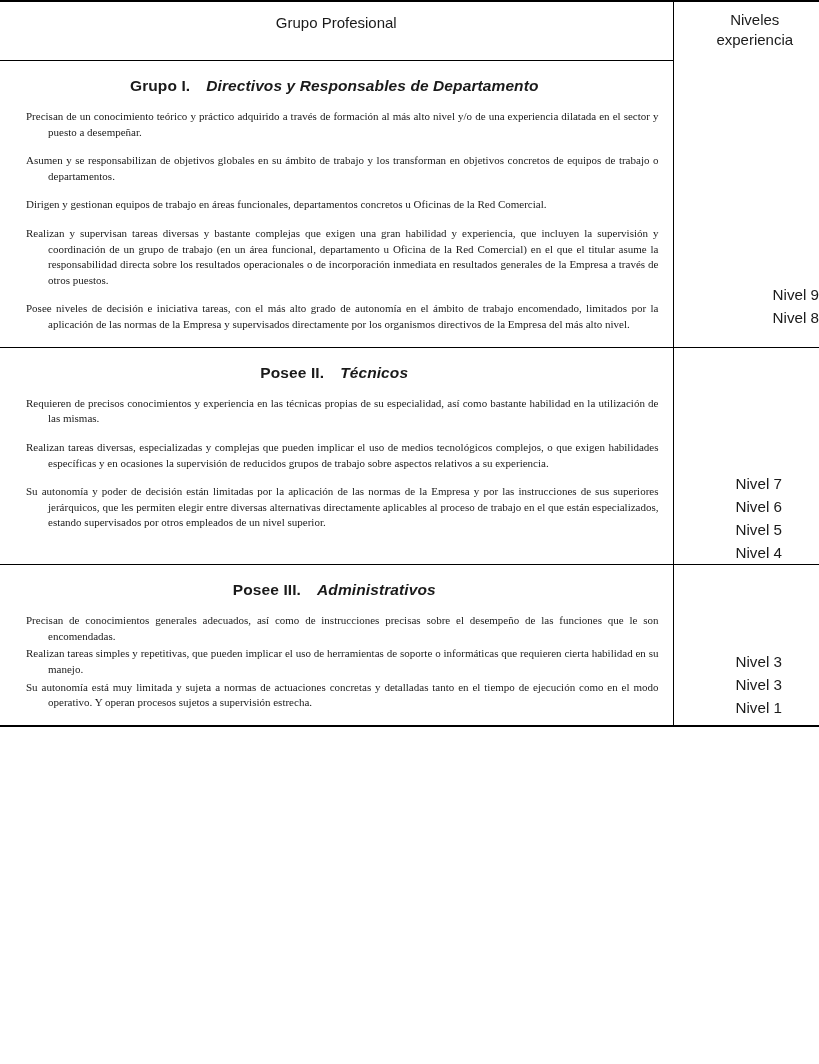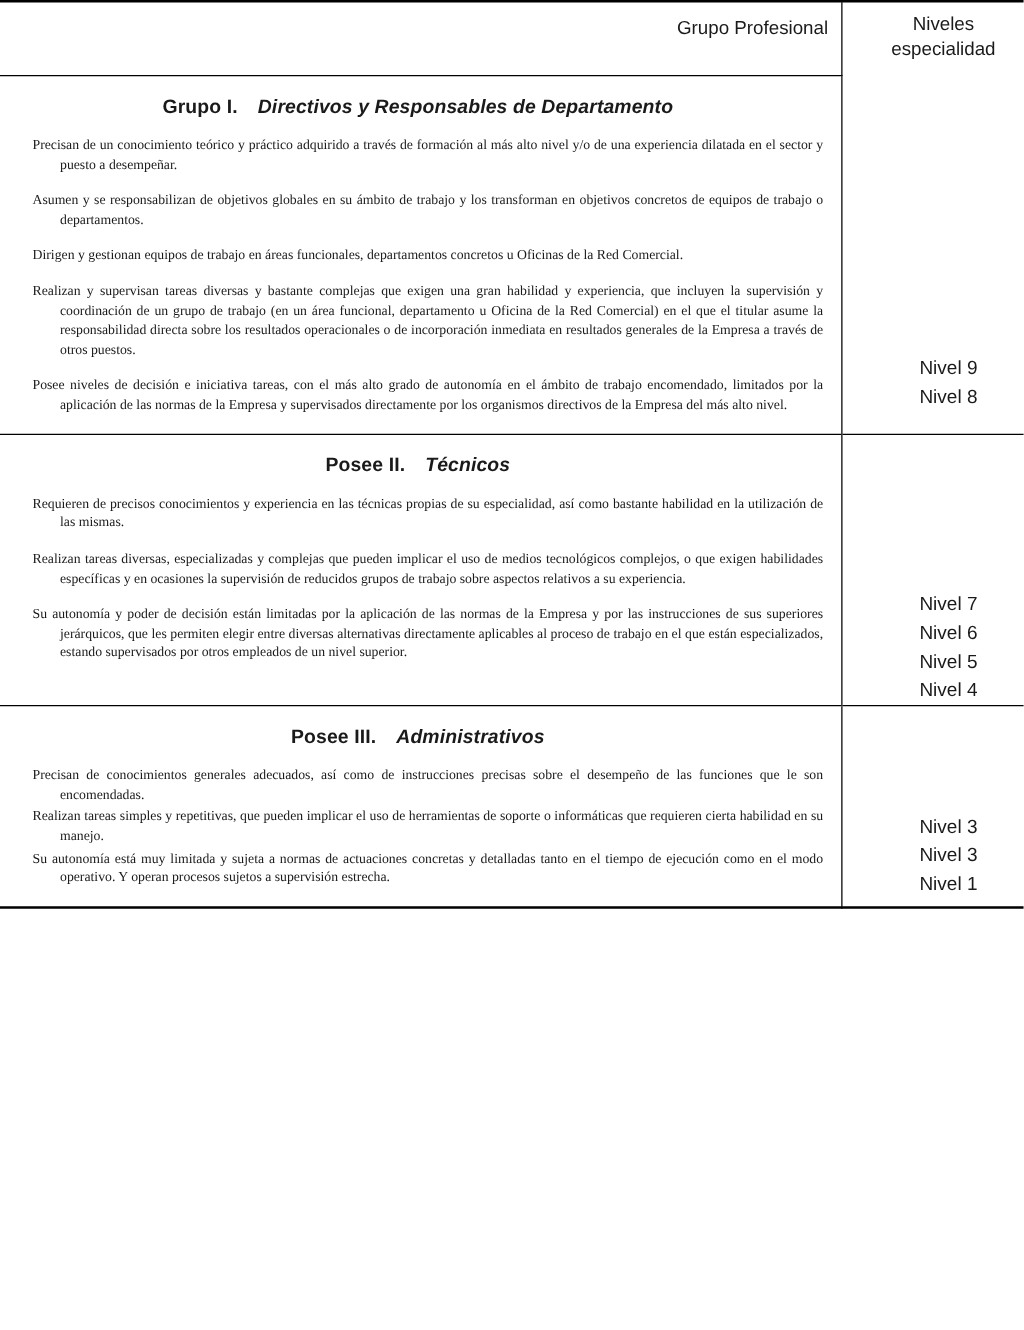--- a/index.html
+++ b/index.html
@@ -49,21 +49,21 @@
     border-right: 1.4px solid #000;
   }
   td.col-right {
     text-align: center;
     padding-left: 25px;
   }
 
   
   .hdr-left {
     border-bottom: 1.6px solid #000;
-    text-align: right;
+    text-align: center;
     padding: 12px 10px 12px 10px;
     font-size: 15px;
   }
   .hdr-right {
     text-align: center;
     padding: 8px 8px 10px 8px;
     font-size: 15px;
     line-height: 1.35;
   }
 
@@ -114,40 +114,40 @@
     font-size: 15.2px;
     line-height: 1.52;
     text-align: center;
   }
   .levels .lv {
     display: block;
     white-space: nowrap;
   }
 
   
-  .lv-wrap-1 { padding-top: 222px; }
+  .lv-wrap-1 { padding-top: 222px; text-align: right; }
   .lv-wrap-2 { padding-top: 124px; }
   .lv-wrap-3 { padding-top: 85px; }
 </style>
 </head>
 <body>
 
 <div class="sheet">
   <table class="tbl">
     <colgroup>
       <col class="c-left">
       <col class="c-right">
     </colgroup>
     <tbody>
 
       <tr class="rule-top">
         <td class="col-left hdr-left">Grupo Profesional</td>
         <td class="col-right hdr-right">
           <div>Niveles</div>
-          <div>especialidad</div>
+          <div>experiencia</div>
         </td>
       </tr>
 
       <tr>
         <td class="col-left group-body">
           <div class="group-title">
             <span class="gt-num">Grupo I.</span><span class="gt-name">Directivos y Responsables de Departamento</span>
           </div>
           <p class="para">Precisan de un conocimiento teórico y práctico adquirido a través de formación al más alto nivel y/o de una experiencia dilatada en el sector y puesto a desempeñar.</p>
           <p class="para">Asumen y se responsabilizan de objetivos globales en su ámbito de trabajo y los transforman en objetivos concretos de equipos de trabajo o departamentos.</p>

